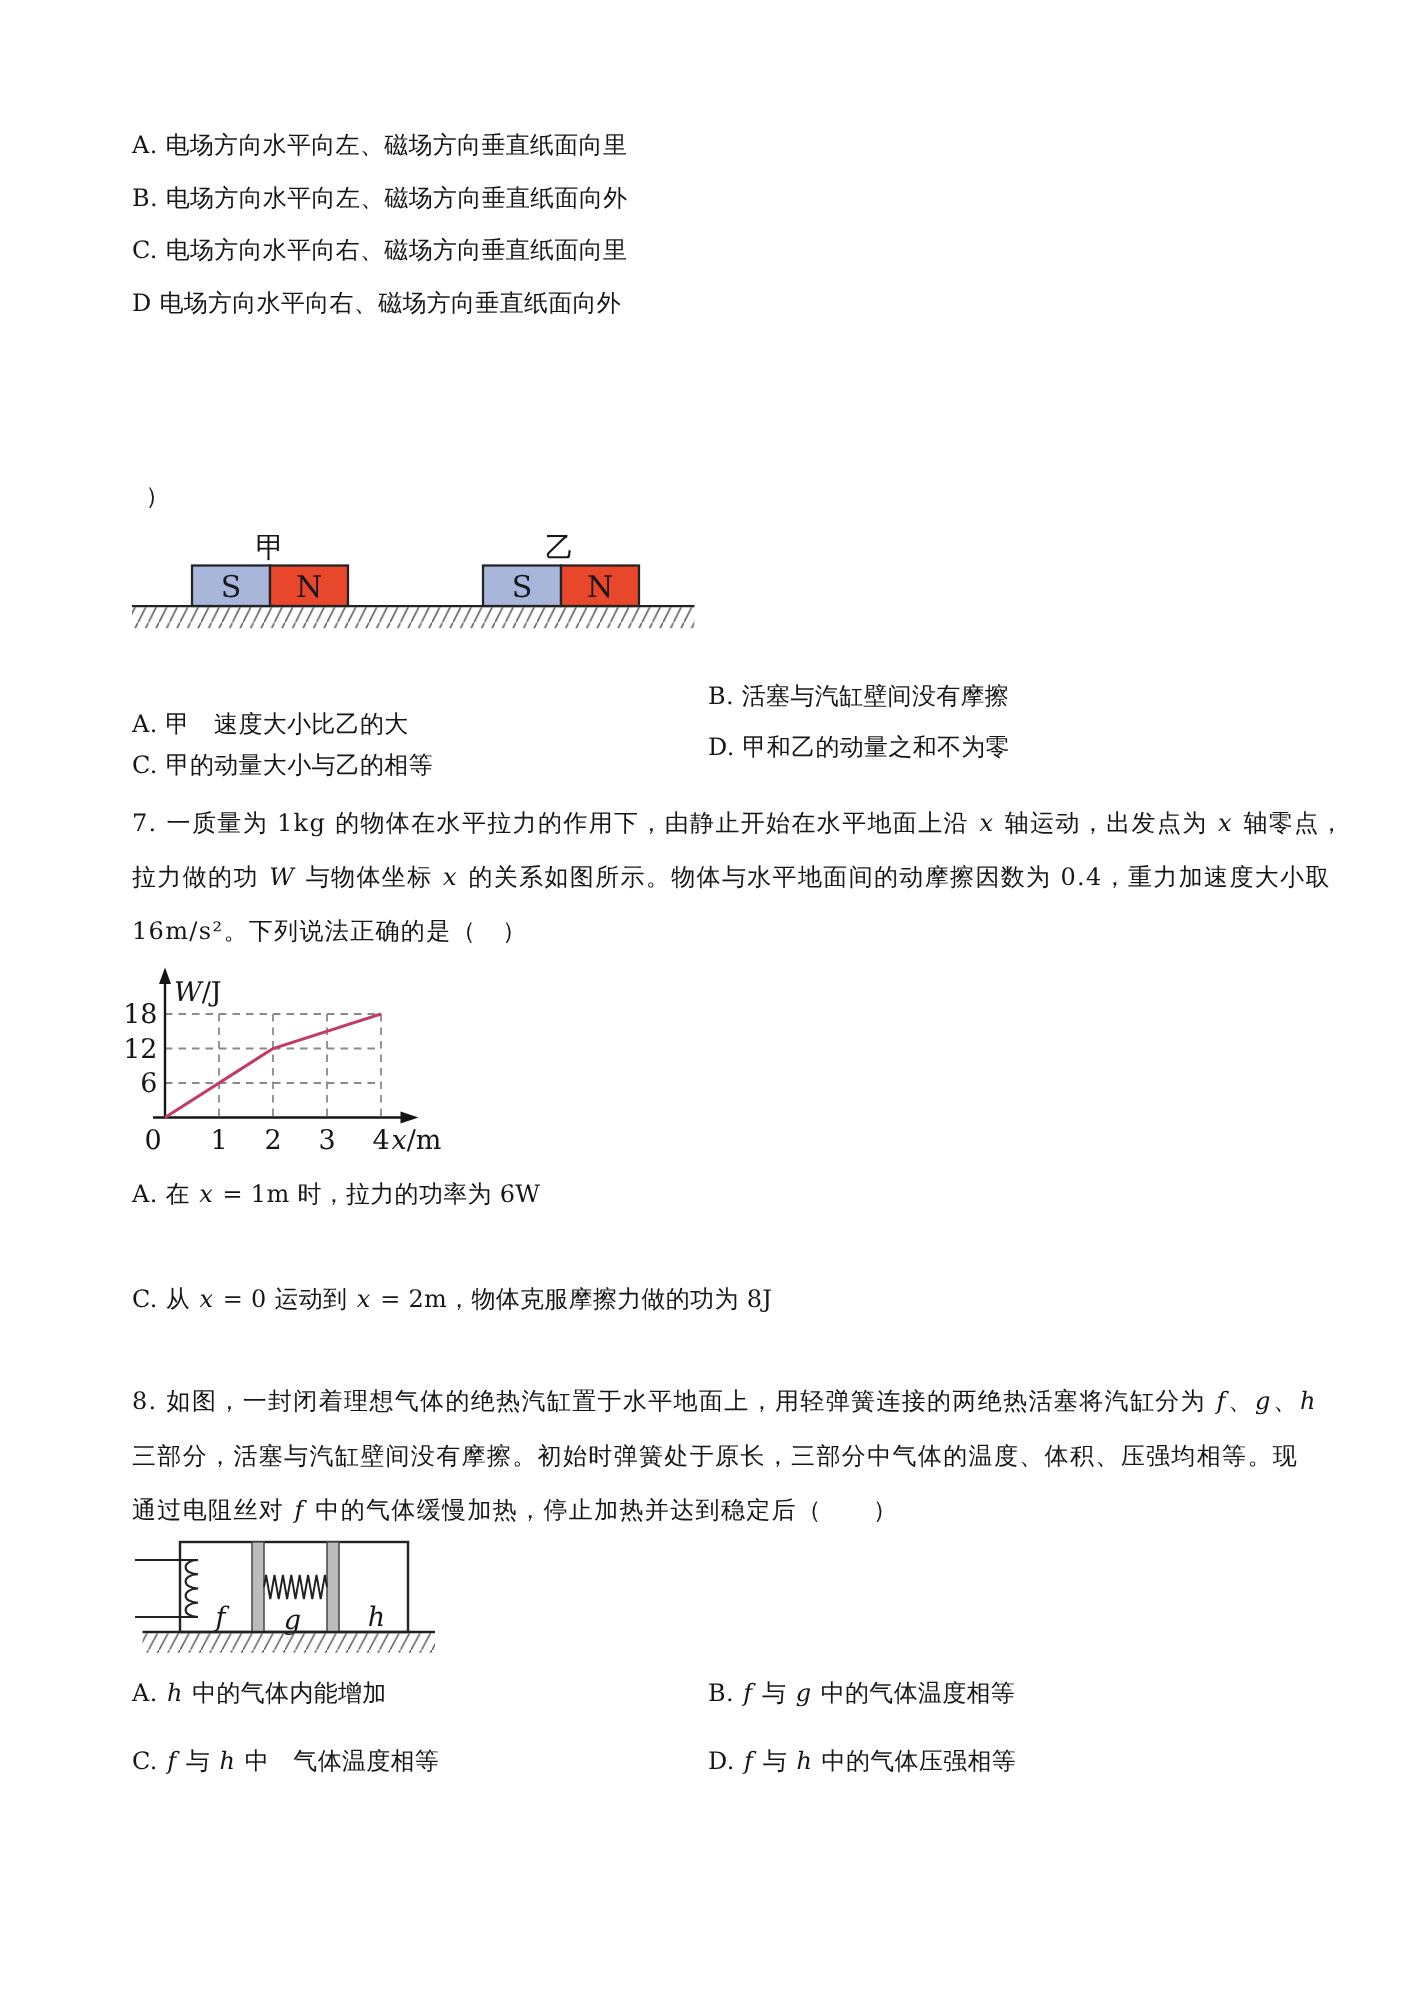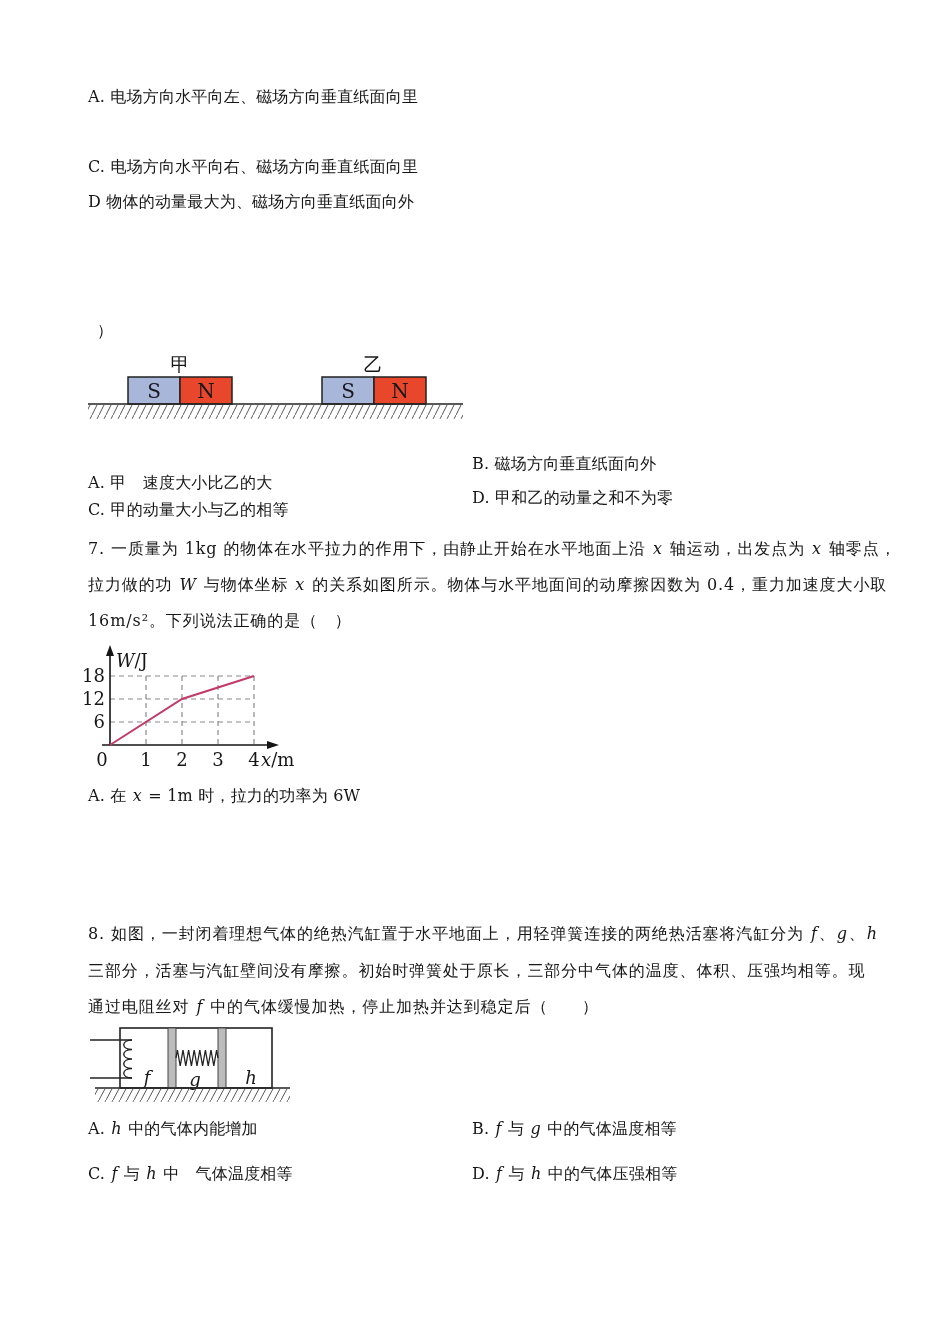--- a/index.html
+++ b/index.html
@@ -22,22 +22,23 @@
   .figlabel { font-size:18px; fill:var(--ink,#161616); font-family:"DejaVu Serif","Liberation Serif",serif; }
   .cjklabel { font-size:19px; fill:var(--ink,#161616); font-family:"DejaVu Serif","Liberation Serif",serif; }
   .pole-letter { font-size:20px; fill:#17171c; font-family:"DejaVu Serif","Liberation Serif",serif; }
 </style>
 </head>
 <body>
 
 <div class="page" id="page" style="--ink: #161616; --magnet-s: #a7b6d9; --magnet-n: #e8472b; --curve: #c23a69; --piston: #bcbcbc; --grid: #8a8a8a;">
 
   <div class="line opt" style="left:88px;top:86px">A. 电场方向水平向左、磁场方向垂直纸面向里</div>
+  <div class="line opt" style="left:88px;top:121px">B. 电场方向水平向左、磁场方向垂直纸面向外</div>
   <div class="line opt" style="left:88px;top:156px">C. 电场方向水平向右、磁场方向垂直纸面向里</div>
-  <div class="line opt" style="left:88px;top:191px">D 物体的动量最大为、磁场方向垂直纸面向外</div>
+  <div class="line opt" style="left:88px;top:191px">D 电场方向水平向右、磁场方向垂直纸面向外</div>
 
   <div class="line stem" style="left:97px;top:320px">）</div>
 
   <svg class="fig" style="left:85px;top:345px" width="390" height="80" viewBox="0 0 390 80">
     <defs>
       <pattern id="hatchA" width="7" height="14" patternUnits="userSpaceOnUse">
         <line x1="0" y1="14" x2="7" y2="0" stroke="#555" stroke-width="1"></line>
       </pattern>
     </defs>
     <text x="95" y="26" text-anchor="middle" class="cjklabel">甲</text>
@@ -54,21 +55,21 @@
       <rect x="237" y="32" width="52" height="27" fill="var(--magnet-s)" stroke="#222" stroke-width="1.5"></rect>
       <rect x="289" y="32" width="52" height="27" fill="var(--magnet-n)" stroke="#222" stroke-width="1.5"></rect>
       <text x="263" y="53" text-anchor="middle" class="pole-letter">S</text>
       <text x="315" y="53" text-anchor="middle" class="pole-letter">N</text>
     </g>
     <line x1="3" y1="59" x2="378" y2="59" stroke="#222" stroke-width="1.5"></line>
     <rect x="3" y="59.8" width="375" height="14" fill="url(#hatchA)"></rect>
   </svg>
 
   <div class="line opt" style="left:88px;top:472px">A. 甲　速度大小比乙的大</div>
-  <div class="line opt" style="left:472px;top:453px">B. 磁场方向垂直纸面向外</div>
+  <div class="line opt" style="left:472px;top:453px">B. 活塞与汽缸壁间没有摩擦</div>
   <div class="line opt" style="left:88px;top:499px">C. 甲的动量大小与乙的相等</div>
   <div class="line opt" style="left:472px;top:487px">D. 甲和乙的动量之和不为零</div>
 
   <div class="line stem" style="left:88px;top:538px">7. 一质量为 1kg 的物体在水平拉力的作用下，由静止开始在水平地面上沿 <i>x</i> 轴运动，出发点为 <i>x</i> 轴零点，</div>
   <div class="line stem" style="left:88px;top:574px">拉力做的功 <i>W</i> 与物体坐标 <i>x</i> 的关系如图所示。物体与水平地面间的动摩擦因数为 0.4，重力加速度大小取</div>
   <div class="line stem" style="left:88px;top:610px">16m/s²。下列说法正确的是（　）</div>
 
   <svg class="fig" style="left:85px;top:640px" width="215" height="132" viewBox="0 0 215 132">
 
     <g stroke="var(--grid)" stroke-width="1.2" stroke-dasharray="5 4">
@@ -95,20 +96,21 @@
     <text x="61" y="126" text-anchor="middle" class="gtick">1</text>
     <text x="97" y="126" text-anchor="middle" class="gtick">2</text>
     <text x="133" y="126" text-anchor="middle" class="gtick">3</text>
     <text x="169" y="126" text-anchor="middle" class="gtick">4</text>
     <text x="20" y="88" text-anchor="end" class="gtick">6</text>
     <text x="20" y="65" text-anchor="end" class="gtick">12</text>
     <text x="20" y="42" text-anchor="end" class="gtick">18</text>
   </svg>
 
   <div class="line opt" style="left:88px;top:785px">A. 在 <i>x</i> = 1m 时，拉力的功率为 6W</div>
+  <div class="line opt" style="left:88px;top:855px">C. 从 <i>x</i> = 0 运动到 <i>x</i> = 2m，物体克服摩擦力做的功为 8J</div>
 
   <div class="line stem" style="left:88px;top:923px">8. 如图，一封闭着理想气体的绝热汽缸置于水平地面上，用轻弹簧连接的两绝热活塞将汽缸分为 <i>f</i>、<i>g</i>、<i>h</i></div>
   <div class="line stem" style="left:88px;top:960px">三部分，活塞与汽缸壁间没有摩擦。初始时弹簧处于原长，三部分中气体的温度、体积、压强均相等。现</div>
   <div class="line stem" style="left:88px;top:996px">通过电阻丝对 <i>f</i> 中的气体缓慢加热，停止加热并达到稳定后（　　）</div>
 
   <svg class="fig" style="left:85px;top:1022px" width="215" height="85" viewBox="0 0 215 85">
     <defs>
       <pattern id="hatchB" width="7" height="13" patternUnits="userSpaceOnUse">
         <line x1="0" y1="13" x2="7" y2="0" stroke="#555" stroke-width="1"></line>
       </pattern>

